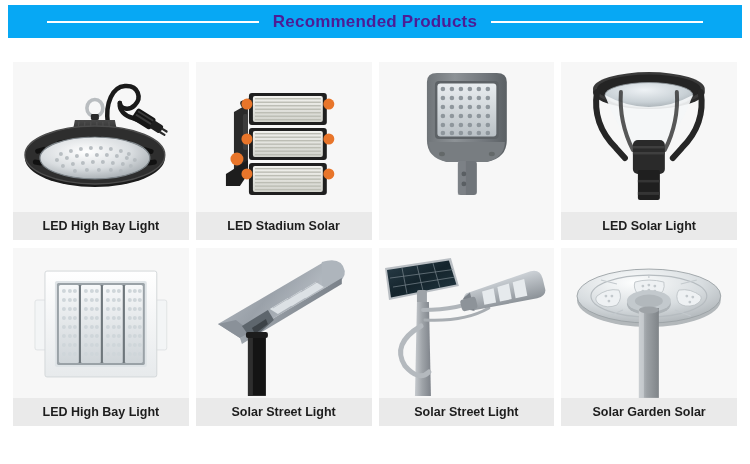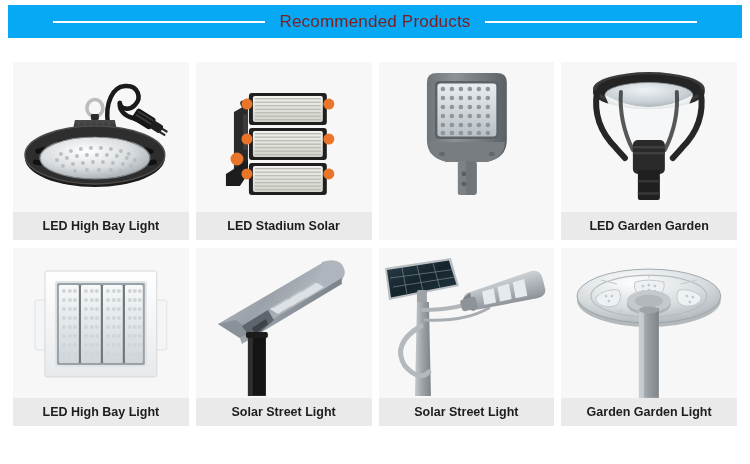--- a/index.html
+++ b/index.html
@@ -35,23 +35,23 @@
     gap: 14px;
   }
   .banner-rule {
     height: 2px;
     background: #ffffff;
     flex: 0 0 auto;
   }
   .banner-rule.left { width: 212px; }
   .banner-rule.right { width: 212px; }
   .banner-title {
-    color: #7f1d1d;
+    color: #4c1d95;
     font-size: 17px;
-    font-weight: normal;
+    font-weight: bold;
     letter-spacing: 0.2px;
     white-space: nowrap;
   }
 
   
   .grid {
     position: absolute;
     left: 13px;
     top: 62px;
     width: 724px;
@@ -373,21 +373,21 @@
 
             <rect x="72" y="78" width="32" height="34" rx="5" fill="#2a2a2a"></rect>
             <rect x="72" y="84" width="32" height="2.5" fill="#3f3f3f"></rect>
             <rect x="72" y="90" width="32" height="2.5" fill="#3f3f3f"></rect>
 
             <rect x="77" y="108" width="22" height="30" rx="2" fill="#1f1f1f"></rect>
             <rect x="77" y="118" width="22" height="2.5" fill="#353535"></rect>
             <rect x="77" y="130" width="22" height="3" fill="#353535"></rect>
           </svg>
         </div>
-        <div class="product-label">LED Garden Garden</div>
+        <div class="product-label">LED Solar Light</div>
       </div>
     </div>
 
     <div class="grid-row">
 
       <div class="product-card">
         <div class="product-image">
           <svg class="art" viewBox="0 0 176 150">
             <defs>
               <linearGradient id="cpFrame" x1="0" y1="0" x2="0" y2="1">
@@ -678,18 +678,18 @@
 
             <ellipse cx="88" cy="56" rx="22" ry="11" fill="#aeb4b8"></ellipse>
             <ellipse cx="88" cy="53" rx="22" ry="11" fill="#c3c9cd"></ellipse>
             <ellipse cx="88" cy="53" rx="14" ry="6.5" fill="#b2b8bc"></ellipse>
 
             <rect x="78" y="60" width="20" height="90" fill="url(#sgPole)"></rect>
             <rect x="78" y="60" width="5" height="90" fill="#cfd3d6" opacity="0.7"></rect>
             <ellipse cx="88" cy="62" rx="10" ry="3.4" fill="#9ea3a7"></ellipse>
           </svg>
         </div>
-        <div class="product-label">Garden Garden Light</div>
+        <div class="product-label">Solar Garden Solar</div>
       </div>
     </div>
 
   </div>
 </div>
 
 </body></html>

